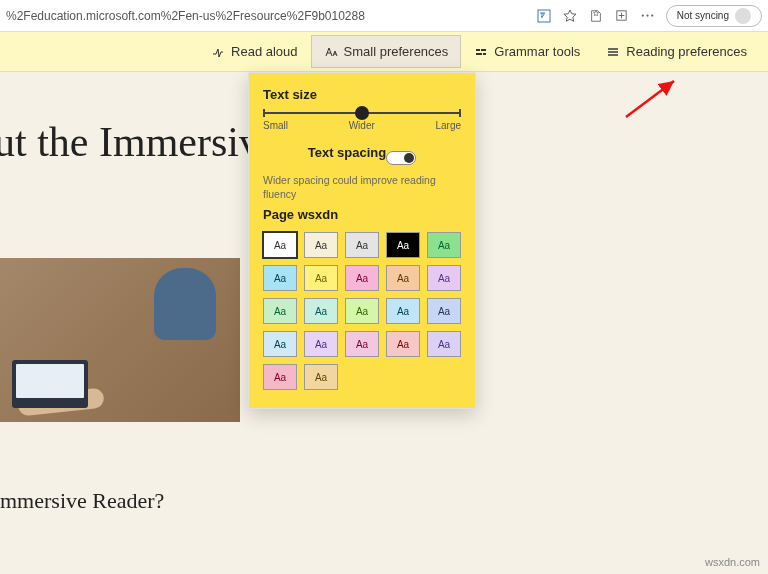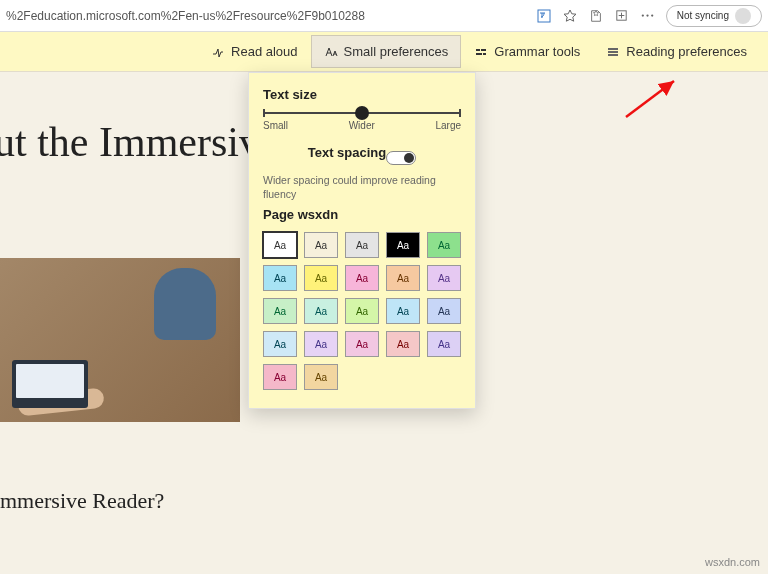--- a/index.html
+++ b/index.html
@@ -15,21 +15,21 @@
   .tool-item.active { background: #eee9da; border: 1px solid #cfc9b6; }
   .tool-icon { width: 14px; height: 14px; }
   .content { position: relative; padding: 0 0 0 0; }
   .headline { font-family: Georgia, serif; font-size: 42px; font-weight: 400; color: #222; position: absolute; left: -6px; top: 46px; }
   .hero { position: absolute; left: 0; top: 186px; width: 240px; height: 164px; background: linear-gradient(135deg,#a38768,#8a6a4a); overflow: hidden; }
   .laptop { position: absolute; left: 12px; bottom: 14px; width: 76px; height: 48px; background: #2b3440; border-radius: 3px; }
   .laptop::after { content: ""; position: absolute; left: 4px; top: 4px; right: 4px; bottom: 10px; background: #e8eef5; border-radius: 1px; }
   .person1 { position: absolute; right: 24px; top: 10px; width: 62px; height: 72px; background: #4c6b8a; border-radius: 28px 28px 10px 10px; }
   .arm { position: absolute; left: 18px; bottom: 10px; width: 86px; height: 20px; background: #d9b896; border-radius: 10px; transform: rotate(-6deg); }
   .sub1 { position: absolute; left: 0; top: 416px; font-family: Georgia, serif; font-size: 22px; color: #222; }
-  .panel { position: absolute; left: 248px; top: 72px; width: 228px; background: #fef9c3; border: 1px solid #e0e0e0; box-shadow: 0 6px 18px rgba(0,0,0,0.18); padding: 14px 14px 18px; font-size: 12px; color: #222; }
+  .panel { position: absolute; left: 248px; top: 72px; width: 228px; background: #fde047; border: 1px solid #e0e0e0; box-shadow: 0 6px 18px rgba(0,0,0,0.18); padding: 14px 14px 18px; font-size: 12px; color: #222; }
   .panel h4 { font-size: 13px; font-weight: 600; margin-bottom: 10px; }
   .slider-wrap { position: relative; margin-bottom: 4px; }
   .slider-track { height: 2px; background: #444; position: relative; margin: 6px 0; }
   .slider-tick { position: absolute; top: -3px; width: 2px; height: 8px; background: #444; }
   .slider-thumb { position: absolute; top: -6px; width: 14px; height: 14px; border-radius: 50%; background: #222; left: 50%; transform: translateX(-50%); }
   .slider-labels { display: flex; justify-content: space-between; font-size: 10px; color: #555; margin-bottom: 14px; }
   .row { display: flex; justify-content: center; align-items: center; margin-bottom: 4px; }
   .toggle { width: 30px; height: 14px; border: 1px solid #888; border-radius: 8px; position: relative; background: #fff; }
   .toggle-knob { position: absolute; right: 1px; top: 1px; width: 10px; height: 10px; border-radius: 50%; background: #333; }
   .desc { font-size: 10.5px; color: #666; margin-bottom: 6px; line-height: 1.3; }

